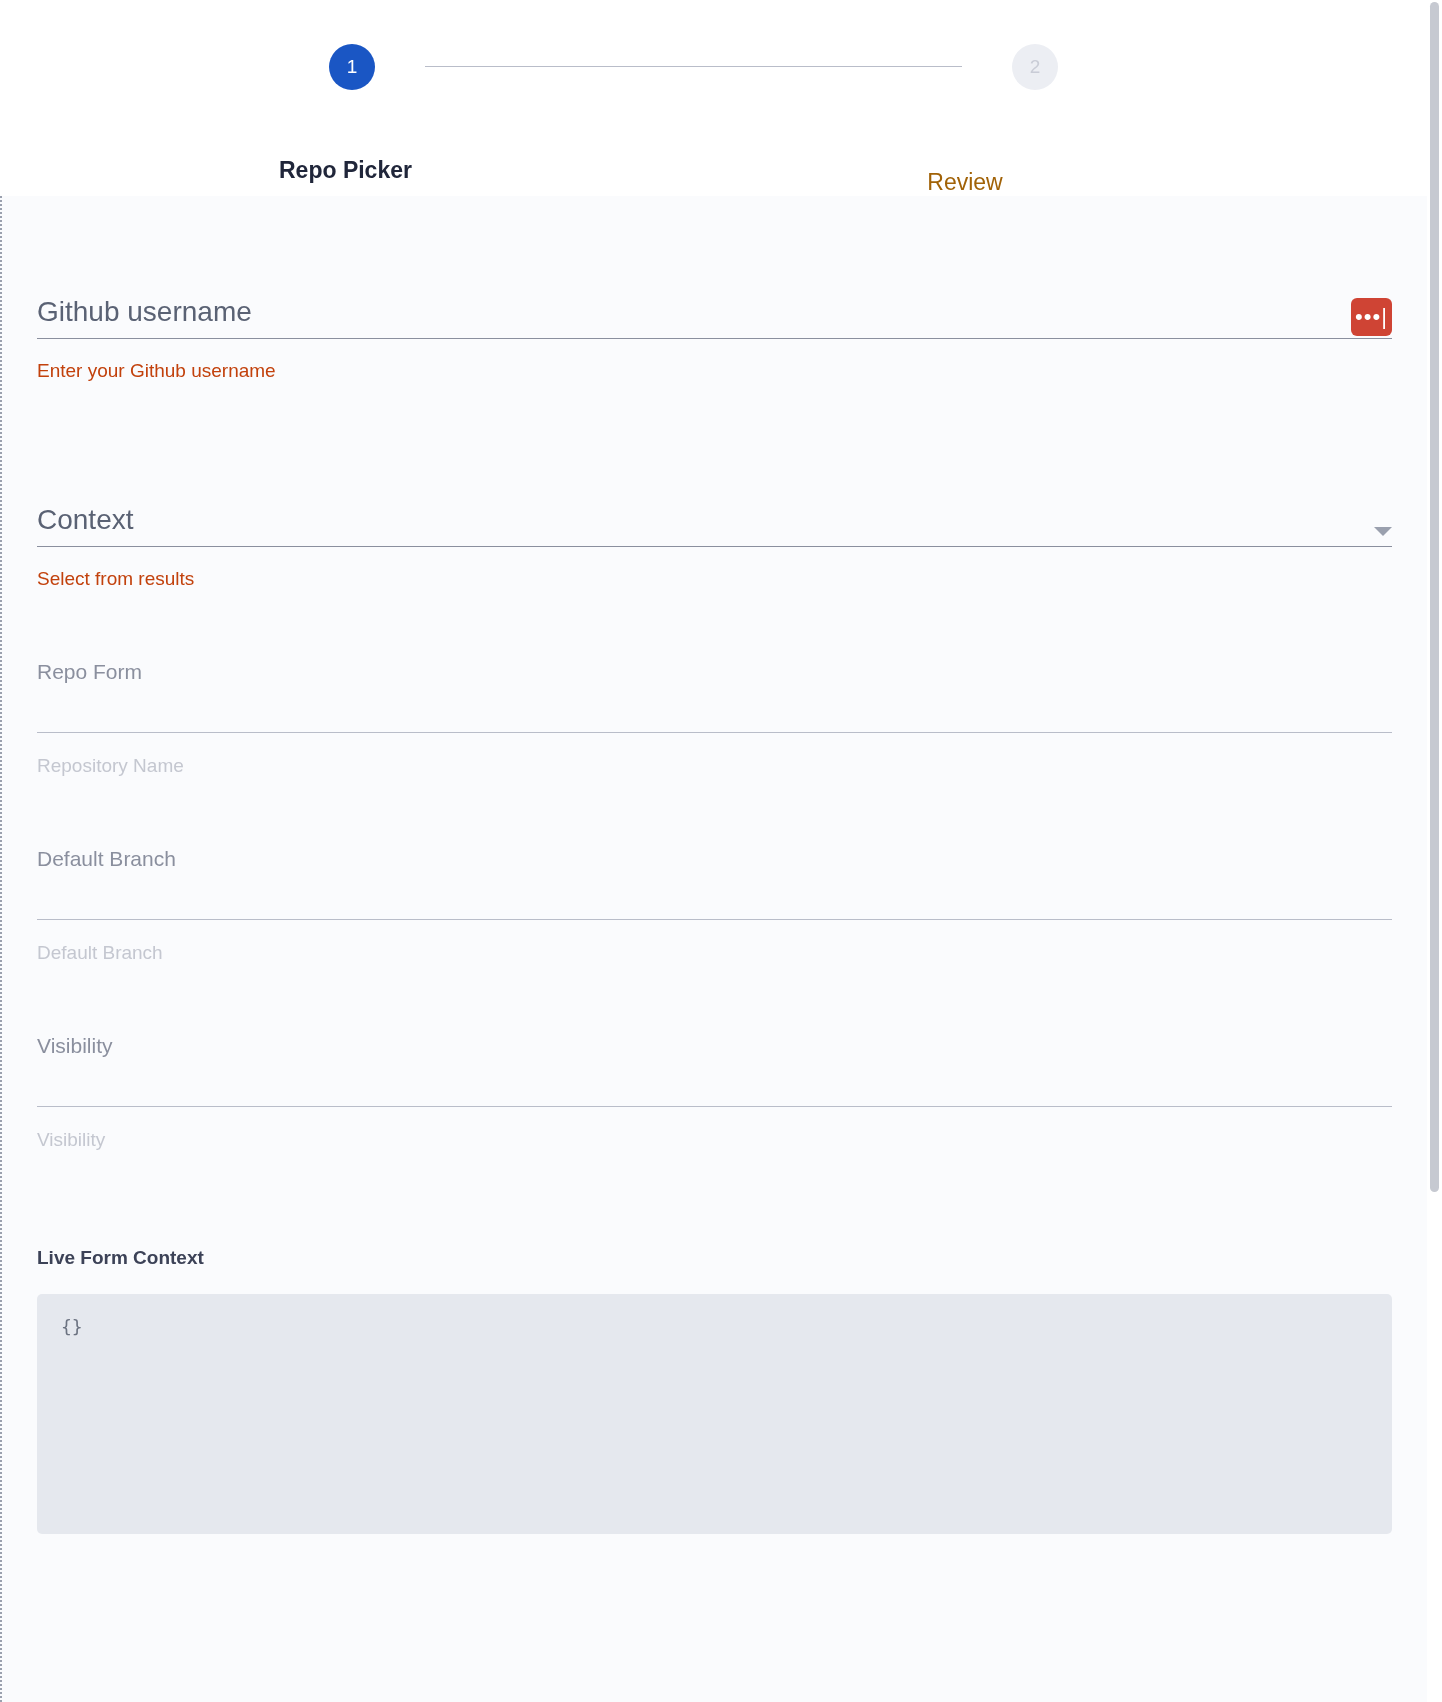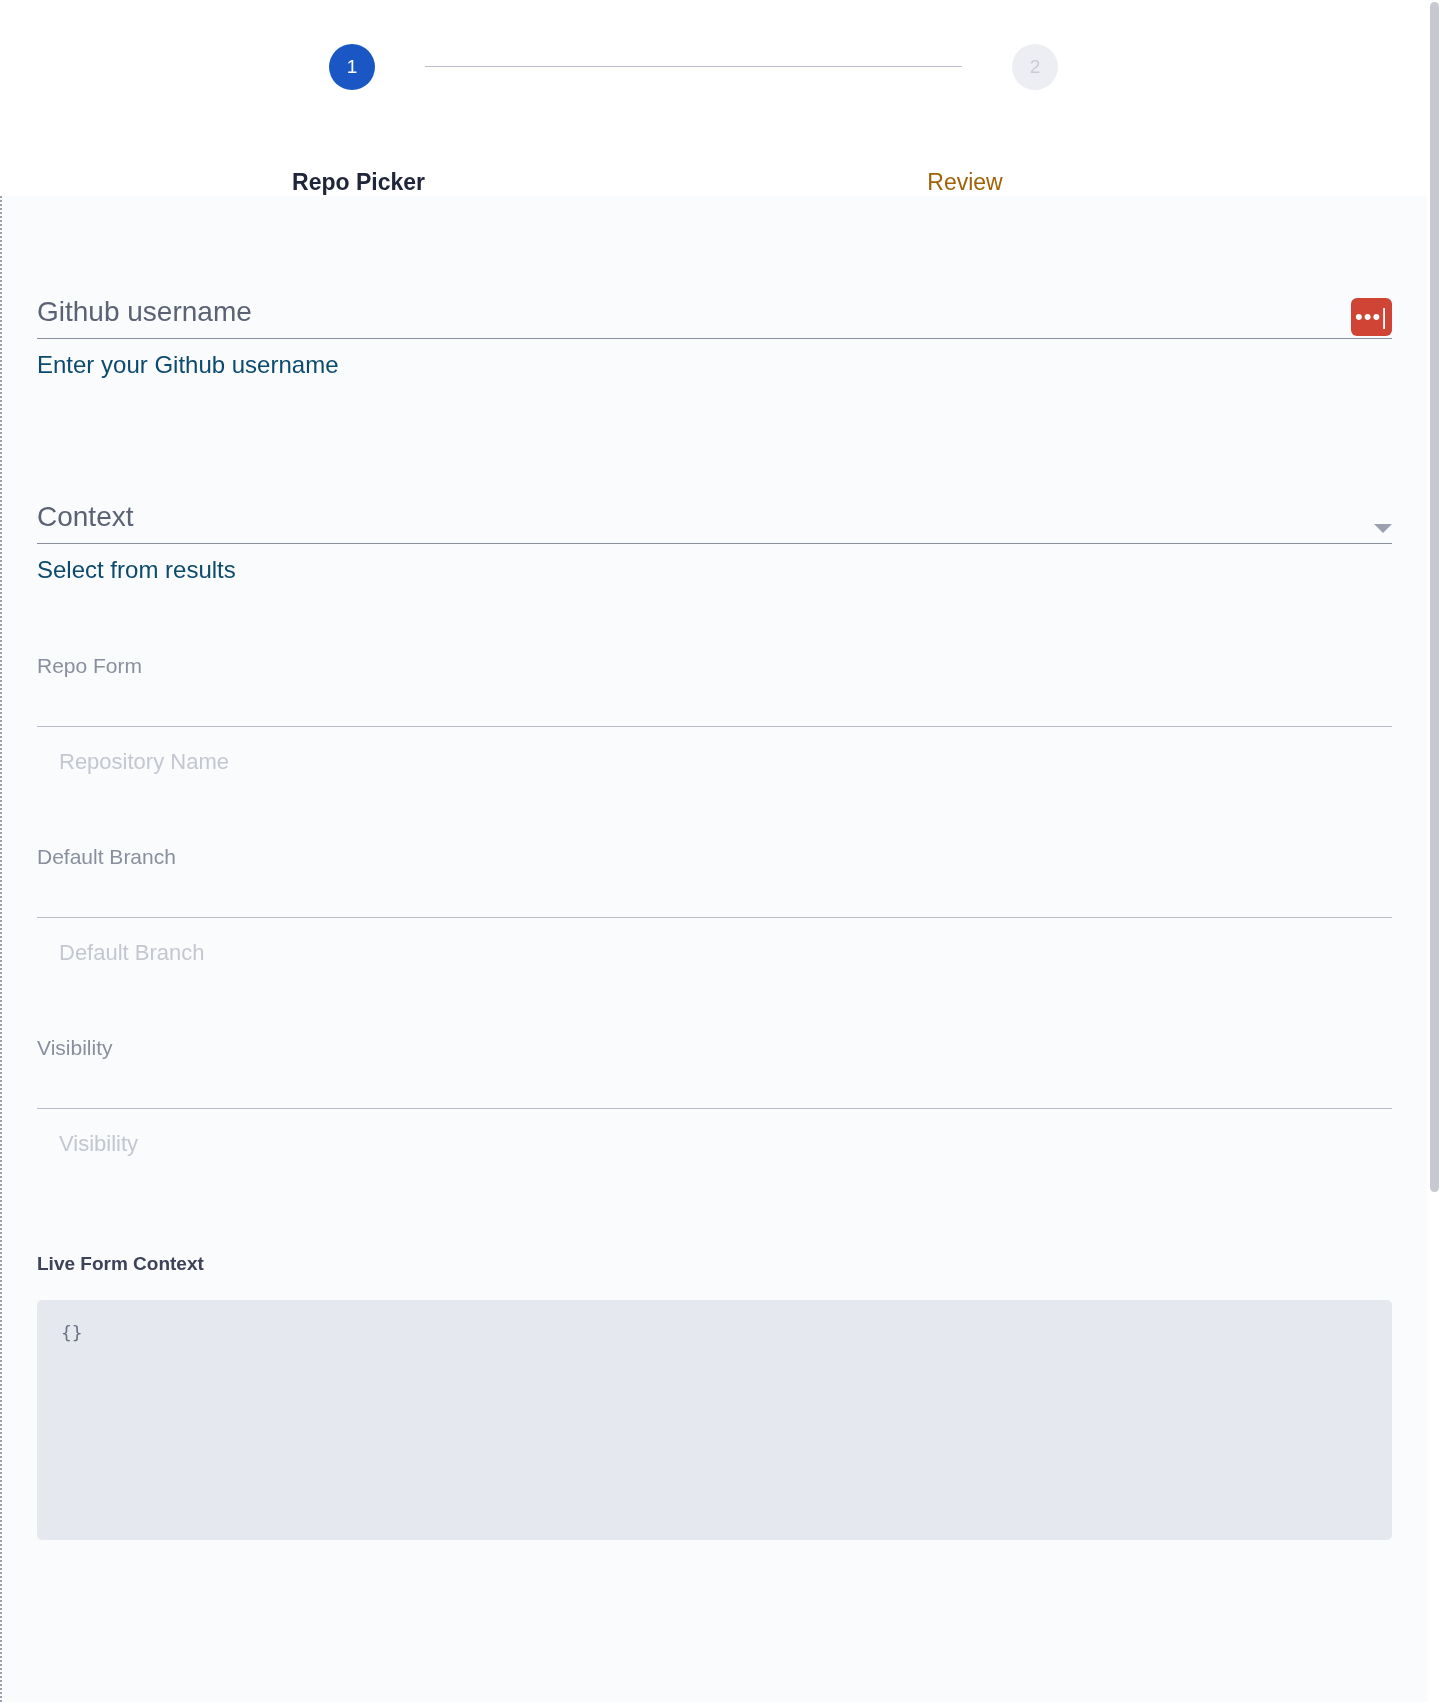--- a/index.html
+++ b/index.html
@@ -99,32 +99,31 @@
   }
   .field-line.light {
     background: #b9bdc9;
   }
   .field-label-lg {
     font-size: 28px;
     color: #5a6274;
     padding-bottom: 10px;
   }
   .field-helper {
-    font-size: 24px;
-    color: #0c4a6e;
-    margin-top: 12px;
+    font-size: 19px;
+    color: #c2410c;
+    margin-top: 21px;
   }
   .field-label-sm {
     font-size: 21px;
     color: #8a8f9e;
   }
   .field-placeholder {
-    font-size: 22px;
+    font-size: 19px;
     color: #c4c7d0;
-    margin-left: 22px;
   }
 
   
   .username-field {
     margin-top: 100px;
   }
   .username-row {
     display: flex;
     align-items: flex-end;
     justify-content: space-between;
@@ -224,21 +223,21 @@
       <div class="step-circle active">1</div>
     </div>
 
     <div class="step-line"></div>
 
     <div class="step step-2">
       <div class="step-circle inactive">2</div>
     </div>
   </div>
 
-  <div style="position:absolute; top:124px; left:279px; width:146px; text-align:right;">
+  <div style="position:absolute; top:112px; left:279px; width:146px; text-align:left;">
     <div class="step-label active">Repo Picker</div>
   </div>
   <div style="position:absolute; top:124px; left:892px; width:146px; text-align:center;">
     <div class="step-label inactive">Review</div>
   </div>
 </div>
 
 <div class="form-panel">
 
   <div class="field username-field">

